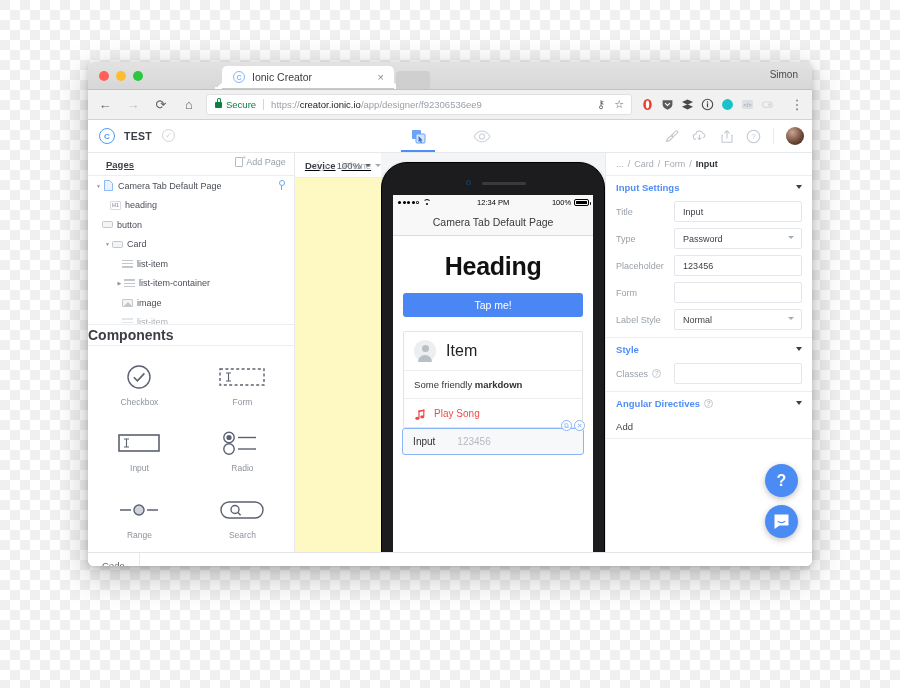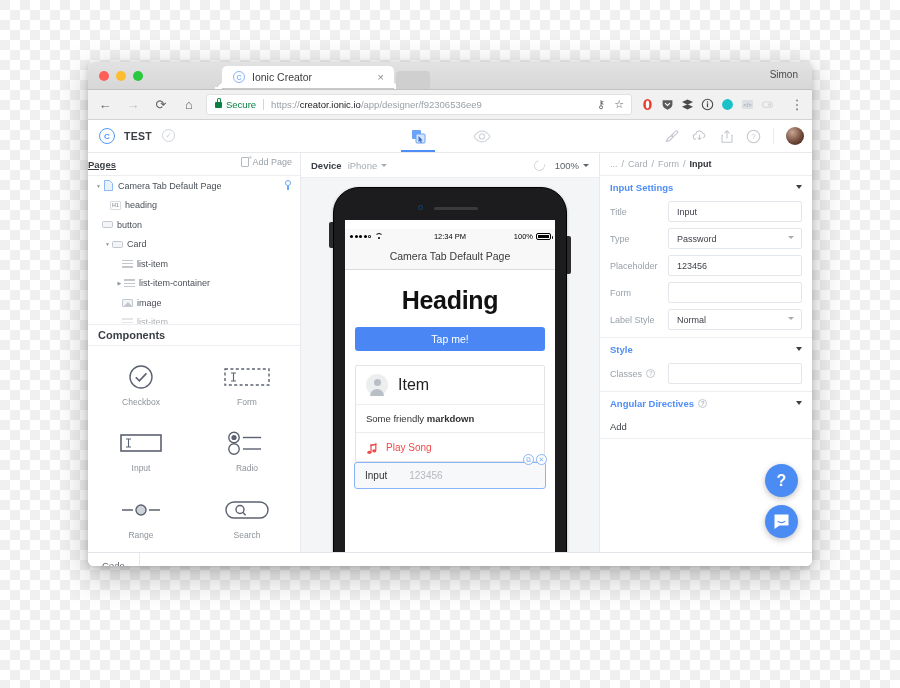--- a/index.html
+++ b/index.html
@@ -78,27 +78,27 @@
   .ctab.active:after{content:"";position:absolute;left:0;right:0;bottom:0;height:2px;background:#4f8ef7;}
   .hdr-right{position:absolute;right:8px;top:0;height:32px;display:flex;align-items:center;gap:12px;}
   .hdr-ico{width:15px;height:15px;display:flex;align-items:center;justify-content:center;color:#c3c8cf;}
   .hsep{width:1px;height:16px;background:#e7e9ec;}
   .avatar{width:18px;height:18px;border-radius:50%;
     background:radial-gradient(circle at 35% 30%,#caa593,#6b4636 60%,#2d1d17);}
 
   
   .body3{position:relative;height:399px;display:flex;}
   .lpane{width:212px;border-right:1px solid #e7e9ec;display:flex;flex-direction:column;background:#fff;}
-  .cpane{flex:1;display:flex;flex-direction:column;background:#fef9c3;}
+  .cpane{flex:1;display:flex;flex-direction:row;background:#fef9c3;text-decoration:underline;}
   .rpane{width:212px;border-left:1px solid #e7e9ec;background:#fff;display:flex;flex-direction:column;}
 
   
   .lhdr{position:relative;height:22px;border-bottom:1px solid #eceef1;display:flex;
     align-items:center;flex:none;}
-  .lhdr-t{font-size:9.5px;font-weight:700;color:#3b3f45;margin-left:0;text-decoration:underline;}
+  .lhdr-t{font-size:9.5px;font-weight:700;color:#3b3f45;margin-left:18px;text-decoration:underline;}
   .addpage{position:absolute;right:8px;top:4px;display:flex;align-items:center;gap:3px;
     font-size:9px;color:#9aa1aa;}
   .pg-ico{width:8px;height:10px;border:1px solid #b4bac2;border-radius:1px;position:relative;box-sizing:border-box;}
   .pg-ico:after{content:"+";position:absolute;right:-4px;top:-4px;font-size:8px;color:#b4bac2;line-height:8px;}
   .tree{flex:none;height:148px;overflow:hidden;border-bottom:1px solid #eceef1;position:relative;}
   .trow{position:relative;height:19.5px;display:flex;align-items:center;font-size:9px;color:#4a4f57;}
   .caret{width:9px;text-align:center;font-size:5px;color:#8d939b;flex:none;}
   .caret.r{font-size:5px;}
   .tico{width:11px;height:9px;flex:none;margin-right:4px;display:flex;align-items:center;justify-content:center;}
   .tlabel{white-space:nowrap;}
@@ -109,21 +109,21 @@
     padding:0 1px;line-height:7px;font-weight:700;}
   .boxico{width:11px;height:7px;border:1px solid #c3c8cf;border-radius:1.5px;box-sizing:border-box;background:#f2f4f6;}
   .linesico{width:11px;height:8px;display:flex;flex-direction:column;justify-content:space-between;}
   .linesico i{display:block;height:1.3px;background:#c3c8cf;}
   .imgico{width:11px;height:8px;border:1px solid #c3c8cf;border-radius:1px;box-sizing:border-box;
     background:#f2f4f6;position:relative;overflow:hidden;}
   .imgico:after{content:"";position:absolute;left:1px;bottom:0;width:0;height:0;
     border-left:4px solid transparent;border-right:4px solid transparent;border-bottom:4px solid #c3c8cf;}
 
   .comp-hdr{height:20px;display:flex;align-items:center;border-bottom:1px solid #eceef1;flex:none;}
-  .comp-hdr span{font-size:11px;font-weight:700;color:#3b3f45;margin-left:10px;}
+  .comp-hdr span{font-size:14px;font-weight:700;color:#3b3f45;}
   .palette{flex:1;display:grid;grid-template-columns:1fr 1fr;
     grid-template-rows:repeat(3,1fr);padding:6px 0 0;}
   .pitem{display:flex;flex-direction:column;align-items:center;justify-content:center;gap:7px;}
   .pglyph{height:26px;display:flex;align-items:center;justify-content:center;}
   .plabel{font-size:8.5px;color:#8d939b;}
 
   
   .devbar{position:relative;height:24px;border-bottom:1px solid #eceef1;display:flex;
     align-items:center;flex:none;background:#fff;}
   .dev-l{font-size:9.5px;font-weight:700;color:#3b3f45;margin-left:10px;}
@@ -143,21 +143,21 @@
   .phone:before{content:"";position:absolute;left:-5px;top:34px;width:4px;height:26px;
     background:#2c2c2e;border-radius:2px 0 0 2px;}
   .phone:after{content:"";position:absolute;right:-5px;top:48px;width:4px;height:38px;
     background:#2c2c2e;border-radius:0 2px 2px 0;}
   .cam{position:absolute;left:84px;top:17px;width:5px;height:5px;border-radius:50%;
     background:#0c2033;box-shadow:inset 0 0 0 1px #203b52;}
   .speaker{position:absolute;left:100px;top:19px;width:44px;height:3px;border-radius:2px;background:#3a3a3c;}
   .screen{position:absolute;left:11px;top:32px;right:11px;bottom:0;background:#fff;overflow:hidden;}
 
   .statusbar{height:14px;background:#f8f8f8;display:flex;align-items:center;
-    font-size:7.5px;color:#000;position:relative;margin-top:9px;}
+    font-size:7.5px;color:#000;position:relative;}
   .sdots{display:flex;gap:1.5px;margin-left:5px;align-items:center;}
   .sdots i{width:3px;height:3px;border-radius:50%;background:#000;display:block;}
   .sdots i.o{background:transparent;box-shadow:inset 0 0 0 .8px #000;}
   .wifi{margin-left:4px;width:8px;height:6px;position:relative;}
   .wifi:before{content:"";position:absolute;left:0;top:0;width:8px;height:8px;
     border:1.4px solid #000;border-radius:50%;clip-path:polygon(0 0,100% 0,50% 50%);box-sizing:border-box;}
   .wifi:after{content:"";position:absolute;left:3px;top:4px;width:2px;height:2px;
     background:#000;border-radius:50%;}
   .stime{position:absolute;left:50%;transform:translateX(-50%);font-weight:500;}
   .sright{position:absolute;right:4px;display:flex;align-items:center;gap:3px;}

